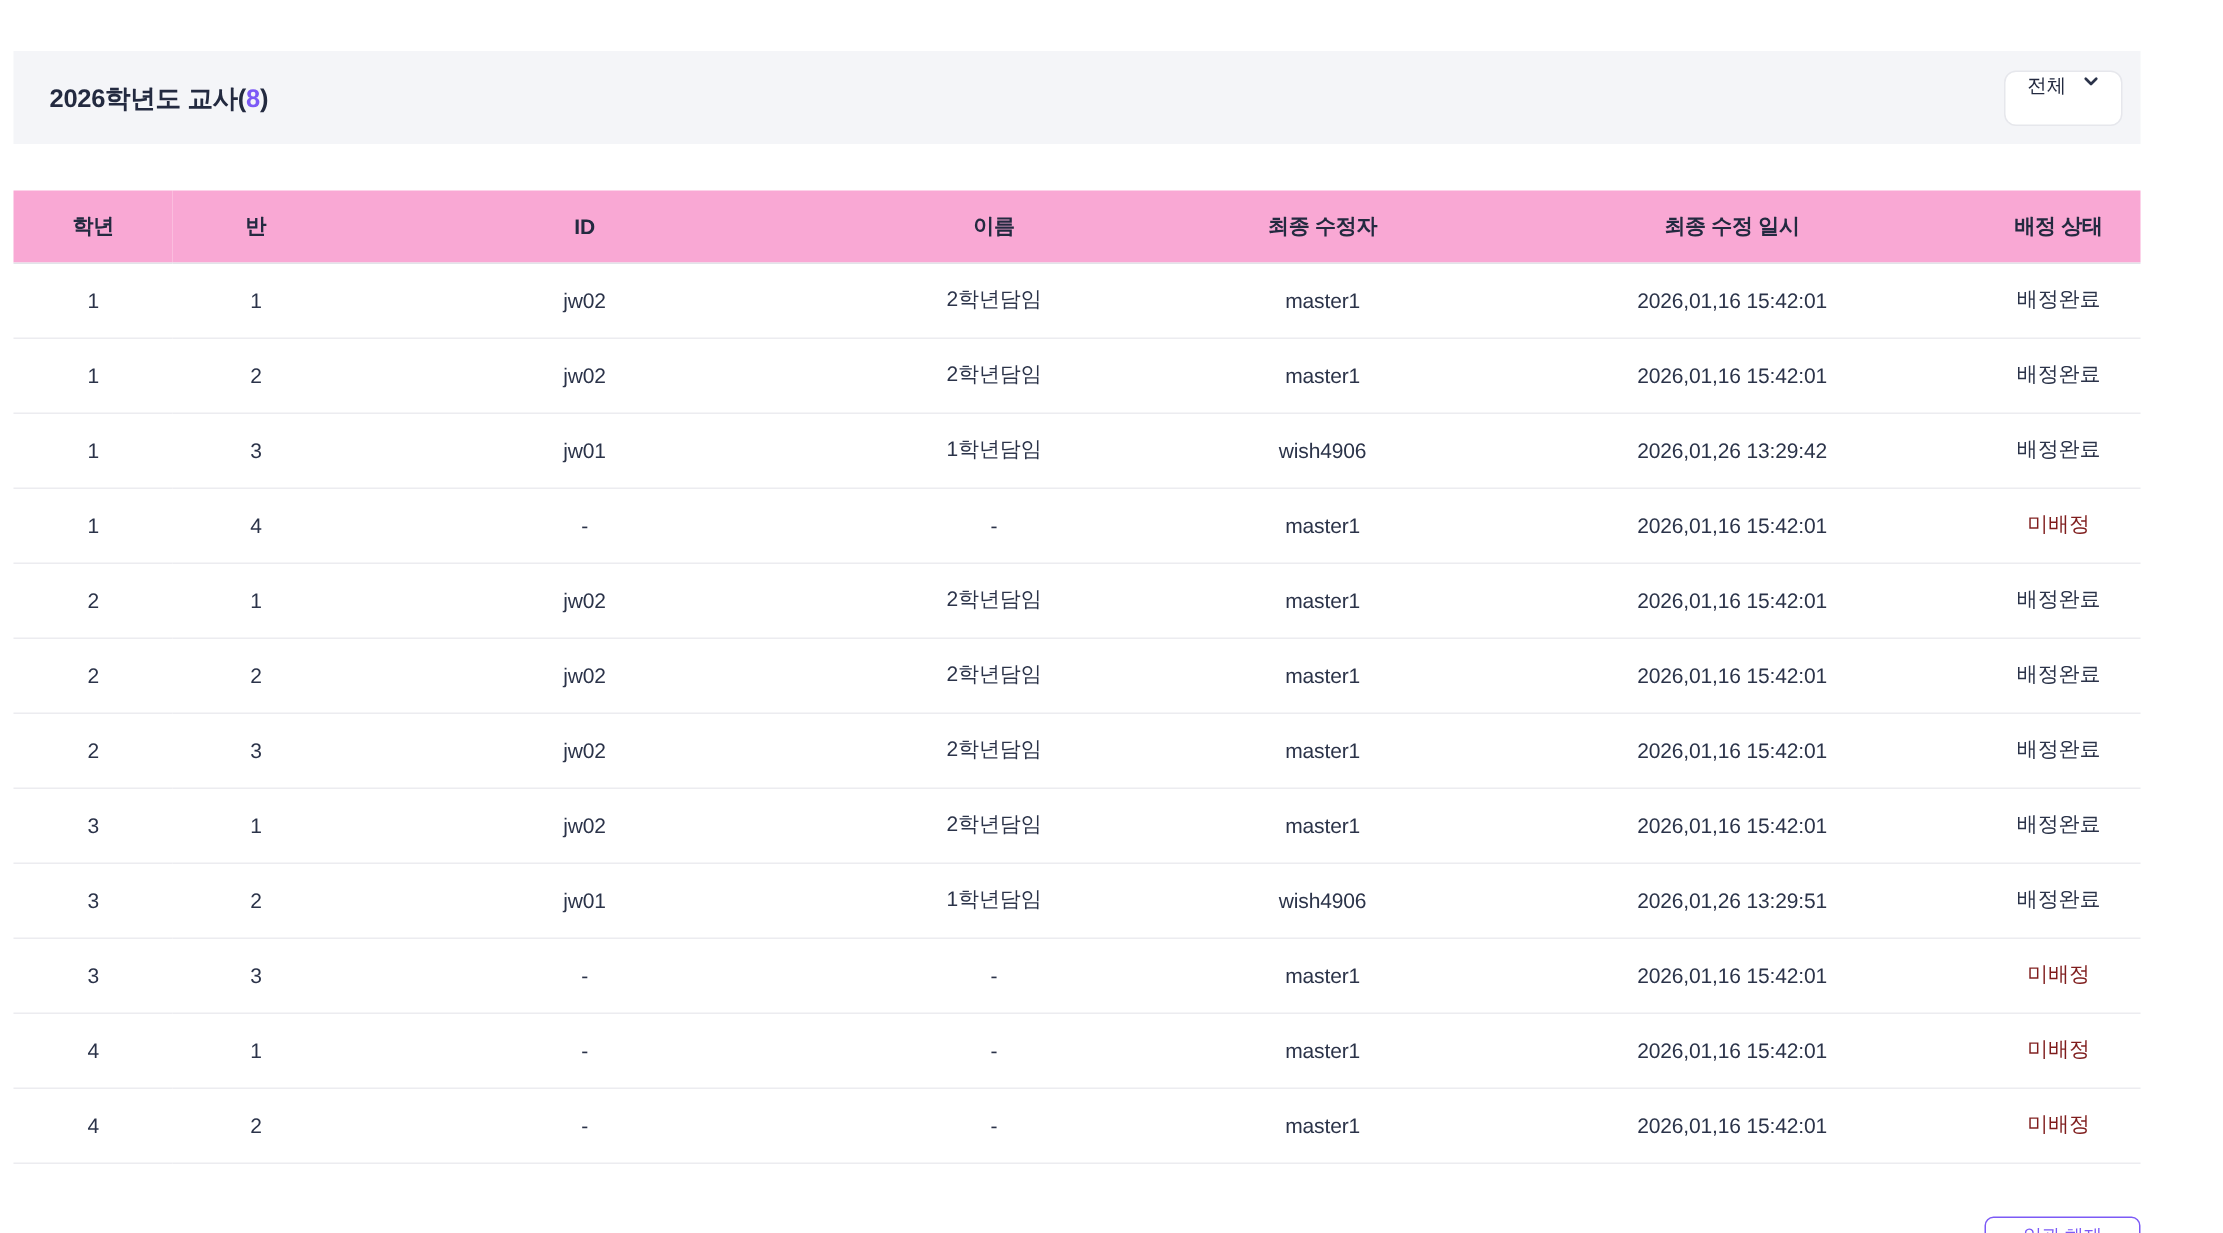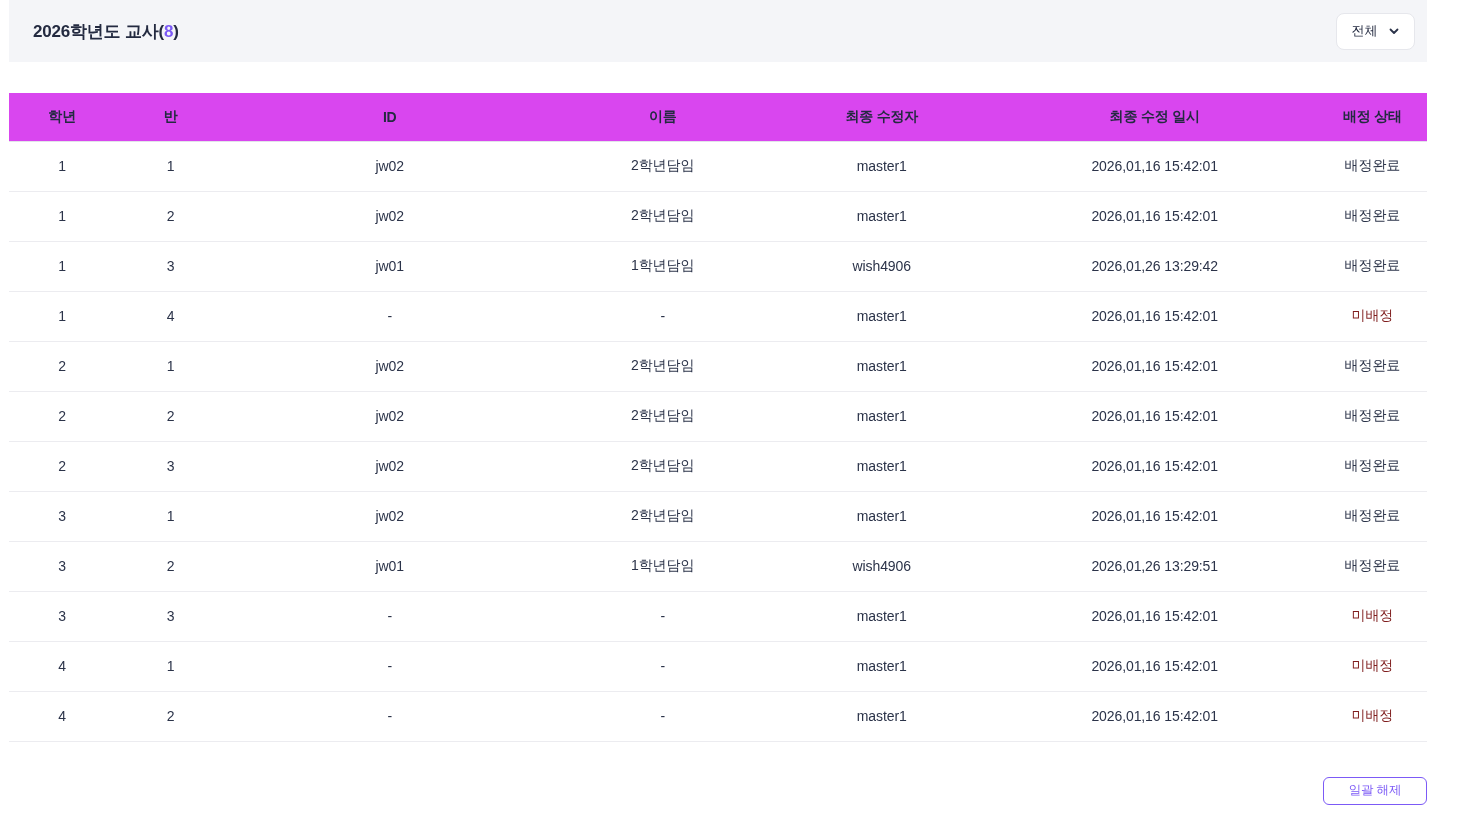--- a/index.html
+++ b/index.html
@@ -13,37 +13,37 @@
   .page { width: 1418px; margin-left: 9px; }
 
   
   .titlebar {
     height: 62px;
     background: #f4f5f8;
     display: flex;
     align-items: center;
     justify-content: space-between;
     padding: 0 12px 0 24px;
+    margin-top: 34px;
   }
   .page-title {
     font-size: 17px;
     font-weight: 700;
     color: #232a40;
     letter-spacing: -0.2px;
   }
   .page-title .count { color: #7c5af6; }
 
   .dropdown {
     height: 37px;
     min-width: 79px;
     background: #ffffff;
     border: 1px solid #e6e7ec;
     border-radius: 8px;
     display: inline-flex;
-    align-items: center;
     justify-content: center;
     gap: 10px;
     padding: 0 13px;
     cursor: pointer;
     font-size: 13px;
     color: #232a40;
   }
   .chev { display: inline-flex; }
 
   
@@ -51,21 +51,21 @@
   table { width: 100%; border-collapse: collapse; table-layout: fixed; }
   col.c1 { width: 7.5%; }
   col.c2 { width: 7.8%; }
   col.c3 { width: 23.1%; }
   col.c4 { width: 15.4%; }
   col.c5 { width: 15.5%; }
   col.c6 { width: 23.0%; }
   col.c7 { width: 7.7%; }
   thead th {
     height: 48px;
-    background: #d946ef;
+    background: #f9a8d4;
     border-bottom: 1px solid #e2e4e9;
     font-size: 14px;
     font-weight: 700;
     color: #232a40;
     text-align: center;
     letter-spacing: -0.2px;
   }
   tbody td {
     height: 50px;
     border-bottom: 1px solid #ececf0;

